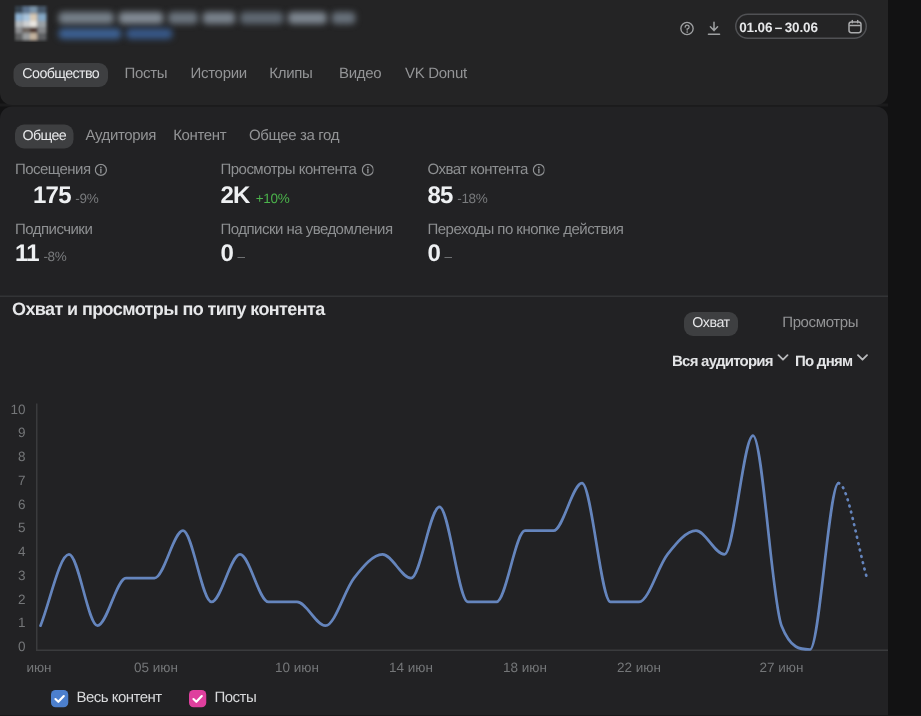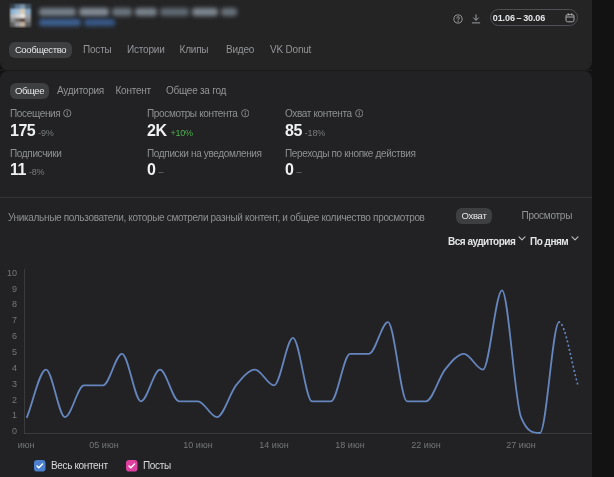--- a/index.html
+++ b/index.html
@@ -113,34 +113,34 @@
         <circle cx="4.5" cy="2.7" r="0.62" fill="#8e9092"></circle>
       </svg>
   </div>
   <div class="mlabel" style="left:285px;top:37.5px">Охват контента
     <svg width="8.5" height="8.5" viewBox="0 0 9 9" style="flex:none">
         <circle cx="4.5" cy="4.5" r="3.9" fill="none" stroke="#8e9092" stroke-width="0.9"></circle>
         <path d="M4.5 4.1 L4.5 6.5" stroke="#8e9092" stroke-width="1" stroke-linecap="round"></path>
         <circle cx="4.5" cy="2.7" r="0.62" fill="#8e9092"></circle>
       </svg>
   </div>
-  <div class="mval" style="left:10px;top:54.5px">175<span class="mdelta">-9%</span></div>
+  <div class="mval" style="left:22px;top:54.5px">175<span class="mdelta">-9%</span></div>
   <div class="mval" style="left:147px;top:54.5px">2K<span class="mdelta green" style="margin-left:4px">+10%</span></div>
   <div class="mval" style="left:285px;top:54.5px">85<span class="mdelta">-18%</span></div>
 
   <div class="mlabel" style="left:10px;top:77.5px">Подписчики</div>
   <div class="mlabel" style="left:147px;top:77.5px">Подписки на уведомления</div>
   <div class="mlabel" style="left:285px;top:77.5px">Переходы по кнопке действия</div>
   <div class="mval" style="left:10px;top:93.6px">11<span class="mdelta">-8%</span></div>
   <div class="mval" style="left:147px;top:93.6px">0<span class="mdelta">–</span></div>
   <div class="mval" style="left:285px;top:93.6px">0<span class="mdelta">–</span></div>
 
   <div class="abs" style="left:0;top:126.5px;width:592px;height:1px;background:#333436"></div>
 
-  <div class="abs" style="left:8px;top:141.5px;font-size:10px;letter-spacing:-0.32px;color:#8e9092;line-height:11px">Уникальные пользователи, которые смотрели разный контент, и общее количество просмотров</div>
+  <div class="abs" style="left:8px;top:129.5px;font-size:12px;font-weight:bold;letter-spacing:-0.4px;color:#e6e7e9;line-height:13px">Охват и просмотры по типу контента</div>
 
   <div class="pill" style="left:456px;top:137px;width:36px;letter-spacing:-0.3px">Охват</div>
   <div class="tab" style="left:521.5px;top:137px;letter-spacing:-0.25px">Просмотры</div>
 
   <div class="dd" style="left:448px">Вся аудитория
     <svg width="8" height="5" viewBox="0 0 8 5">
         <path d="M1 0.8 L4 3.8 L7 0.8" fill="none" stroke="#b9babc" stroke-width="1.2" stroke-linecap="round" stroke-linejoin="round"></path>
       </svg>
   </div>
   <div class="dd" style="left:530px">По дням

